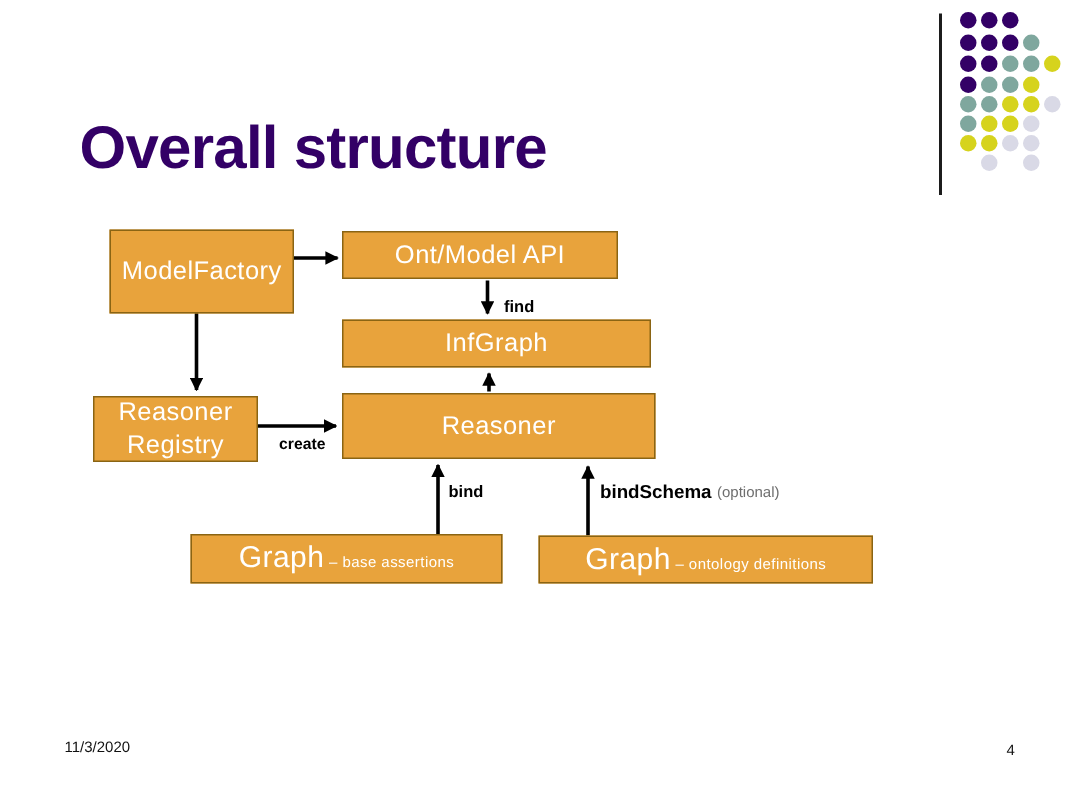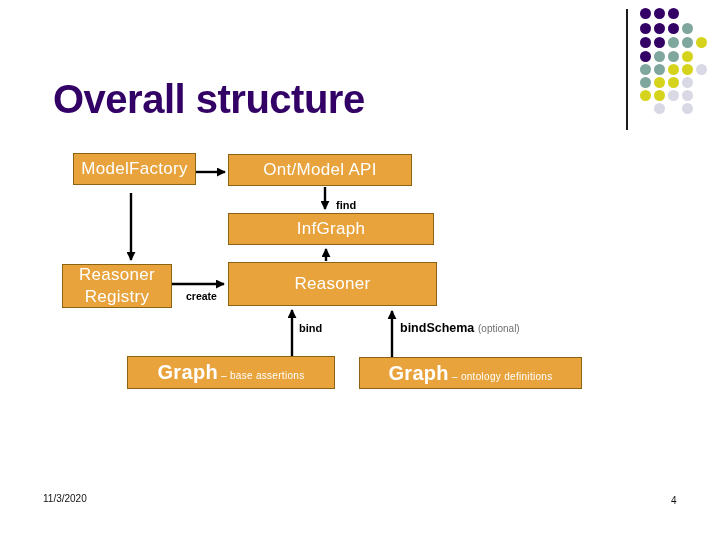--- a/index.html
+++ b/index.html
@@ -19,21 +19,21 @@
   .dots-layer{position:absolute;left:0;top:0;width:720px;height:540px;pointer-events:none;}
   .dot{position:absolute;border-radius:50%;}
   .arrows{position:absolute;left:0;top:0;pointer-events:none;}
   .box{
     position:absolute;box-sizing:border-box;
     background:#E8A33C;border:1px solid #8A6413;color:#FFFFFF;
     display:flex;align-items:center;justify-content:center;
     font-size:17px;text-align:center;letter-spacing:0.3px;
   }
   .box.two-line{flex-direction:column;line-height:1.28;}
-  .box .big{font-size:20px;font-weight:bold;text-align:center;}
+  .box .big{font-size:20px;font-weight:normal;text-align:center;}
   .box .rest{font-size:10px;white-space:pre;}
   .baseline-row{display:flex;align-items:baseline;justify-content:center;width:100%;}
   .edge-label{
     position:absolute;color:#000000;font-size:11px;font-weight:600;
     white-space:nowrap;line-height:1;
   }
   .lbl-bindschema{font-size:12.5px;font-weight:bold;}
   .lbl-optional{font-size:10px;font-weight:400;color:#6e6e6e;}
   .footer-text{
     position:absolute;font-size:10px;color:#111111;line-height:1;white-space:nowrap;
@@ -89,21 +89,21 @@
     </defs>
     <line x1="196" y1="172" x2="225" y2="172" stroke="#000" stroke-width="2.4" marker-end="url(#ah)"></line>
     <line x1="131" y1="193" x2="131" y2="260" stroke="#000" stroke-width="2.4" marker-end="url(#ah)"></line>
     <line x1="325" y1="187" x2="325" y2="209" stroke="#000" stroke-width="2.4" marker-end="url(#ah)"></line>
     <line x1="326" y1="261" x2="326" y2="249" stroke="#000" stroke-width="2.4" marker-end="url(#ah)"></line>
     <line x1="172" y1="284" x2="224" y2="284" stroke="#000" stroke-width="2.4" marker-end="url(#ah)"></line>
     <line x1="292" y1="356" x2="292" y2="310" stroke="#000" stroke-width="2.4" marker-end="url(#ah)"></line>
     <line x1="392" y1="357" x2="392" y2="311" stroke="#000" stroke-width="2.4" marker-end="url(#ah)"></line>
   </svg>
 
-  <div class="box" style="left:73px;top:153px;width:123px;height:32px;">
+  <div class="box" style="left:73px;top:153px;width:123px;height:56px;">
     <span>ModelFactory</span>
   </div>
 
   <div class="box" style="left:228px;top:154px;width:184px;height:32px;">
     <span>Ont/Model API</span>
   </div>
 
   <div class="box" style="left:228px;top:213px;width:206px;height:32px;">
     <span>InfGraph</span>
   </div>

